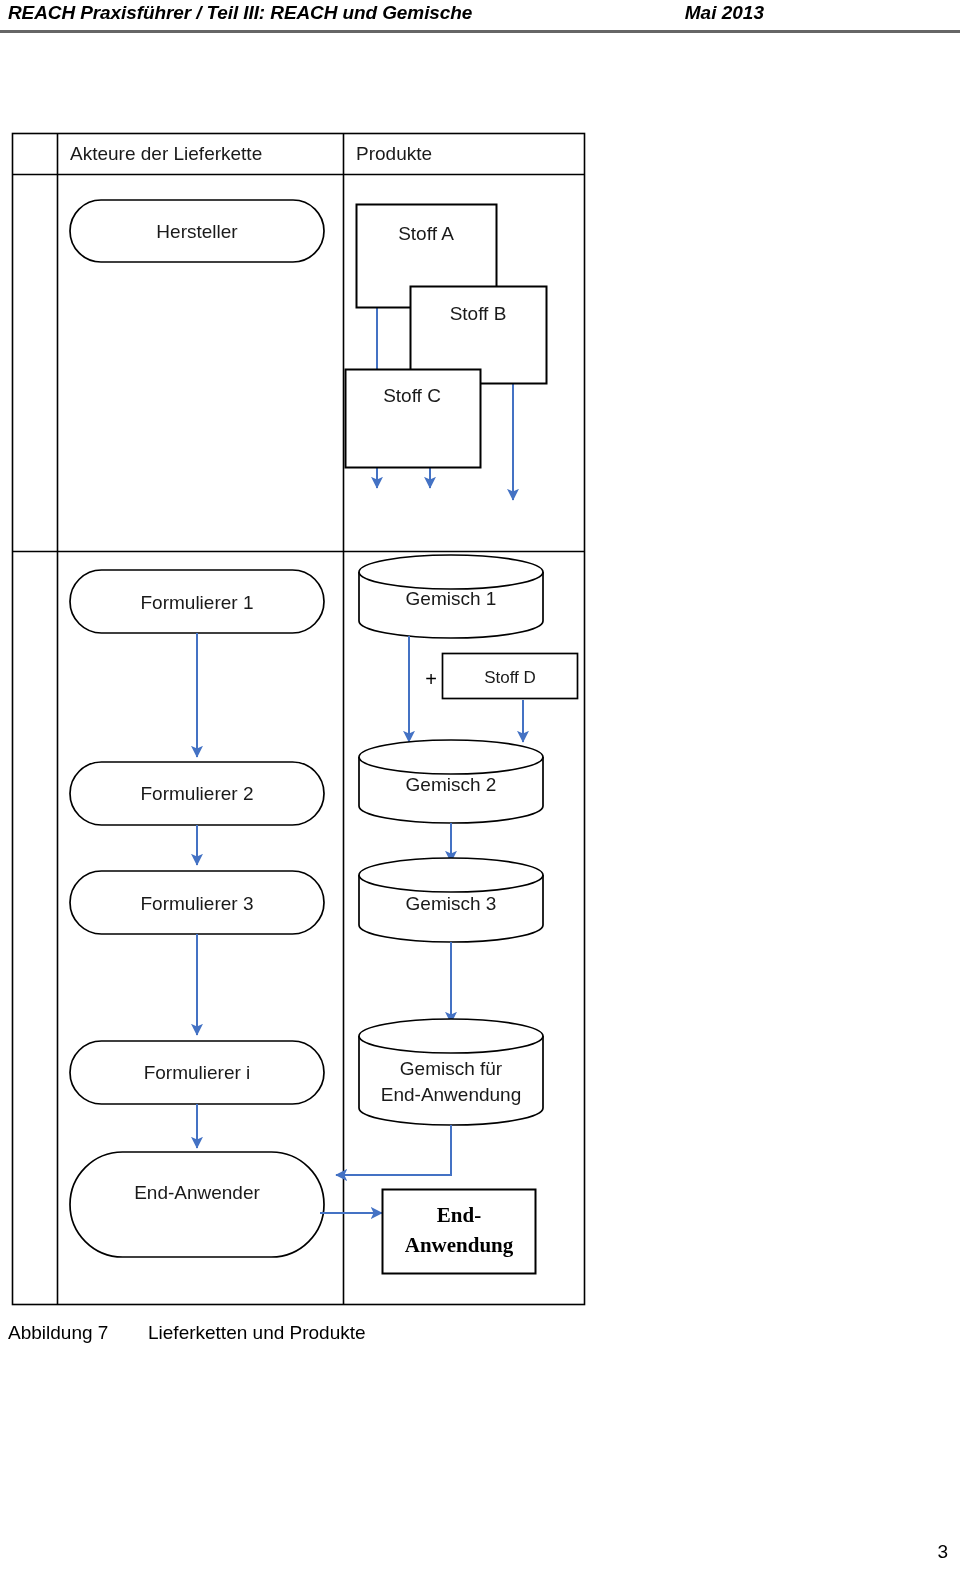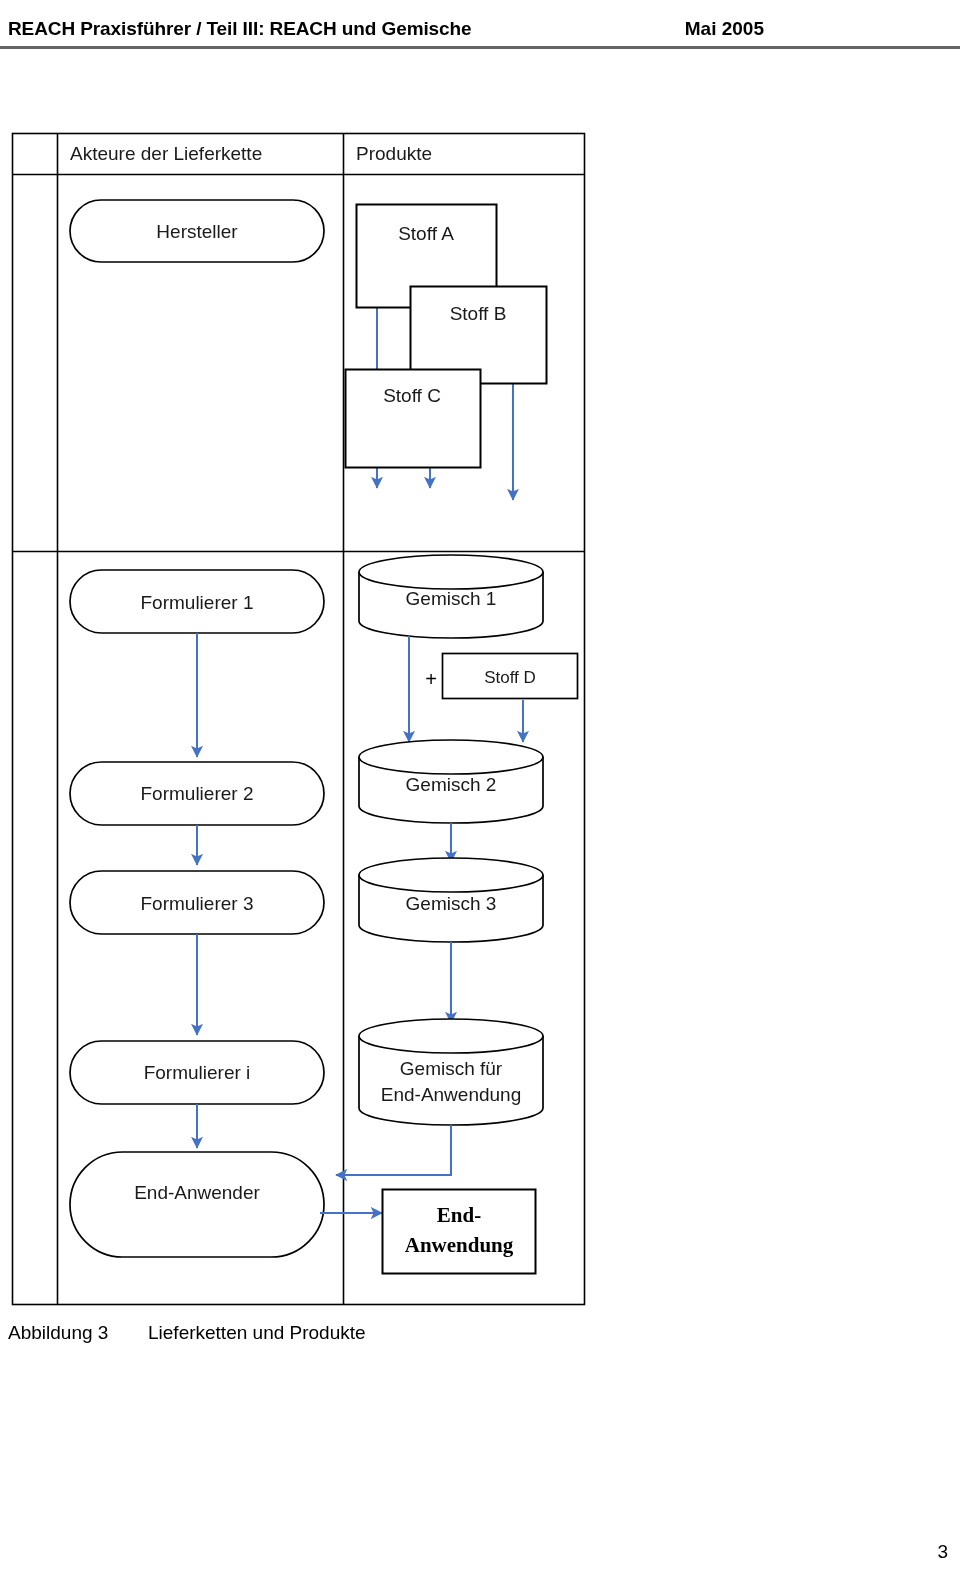--- a/index.html
+++ b/index.html
@@ -13,23 +13,24 @@
     position: relative;
     font-family: "Liberation Sans", sans-serif;
     color: #000000;
     overflow: hidden;
   }
 
   
   #page-header {
     position: absolute;
     left: 0;
-    top: 16px;
+    top: 0;
     width: 772px;
     height: 34px;
+    font-style: italic;
   }
   #header-title {
     position: absolute;
     left: 8px;
     top: 2px;
     font-size: 19px;
     font-weight: bold;
     letter-spacing: -0.1px;
     white-space: nowrap;
   }
@@ -114,21 +115,21 @@
     font-family: "Liberation Sans", sans-serif;
     font-size: 20px;
     fill: #000000;
   }
 </style>
 </head>
 <body>
 
 <div id="page-header">
   <div id="header-title">REACH Praxisführer / Teil III: REACH und Gemische</div>
-  <div id="header-date">Mai 2005</div>
+  <div id="header-date">Mai 2013</div>
   <div id="header-rule"></div>
 </div>
 
 <div id="figure-wrap">
   <svg id="diagram-svg" width="960" height="1400" viewBox="0 0 960 1400">
 
     <g>
 
       <rect x="12.5" y="133.5" width="572" height="1171" fill="none" stroke="#000000" stroke-width="1.6"></rect>
 
@@ -254,18 +255,18 @@
 
     <g>
       <rect x="382.5" y="1189.5" width="153" height="84" fill="#ffffff" stroke="#000000" stroke-width="2"></rect>
       <text class="svgtext-serif-bold" x="459" y="1222" text-anchor="middle">End-</text>
       <text class="svgtext-serif-bold" x="459" y="1252" text-anchor="middle">Anwendung</text>
     </g>
 
   </svg>
 
   <div id="figure-caption">
-    <span id="caption-label">Abbildung 3</span>
+    <span id="caption-label">Abbildung 7</span>
     <span id="caption-text">Lieferketten und Produkte</span>
   </div>
 </div>
 
 <div id="page-number">3</div>
 
 </body></html>

